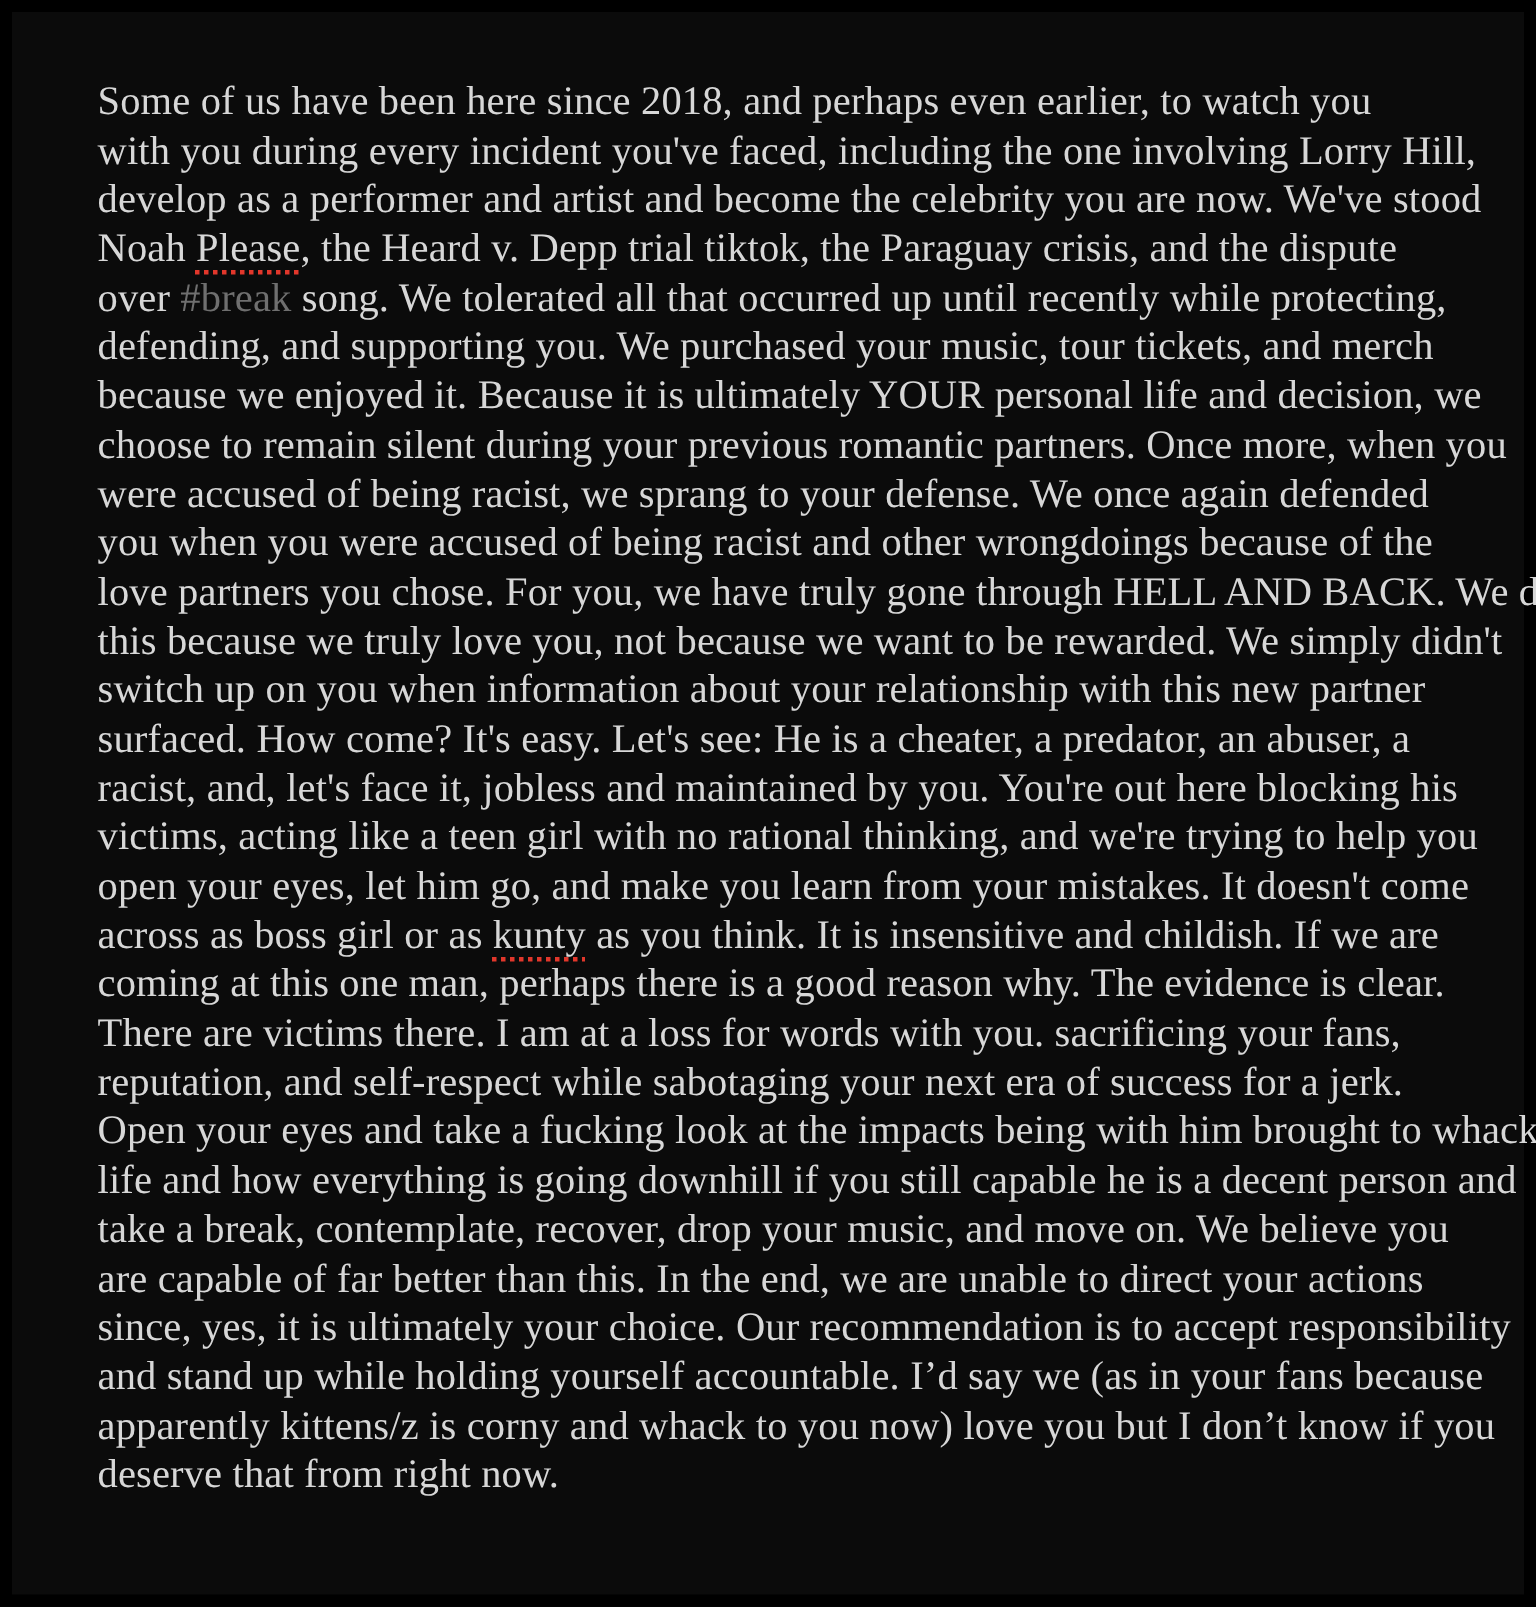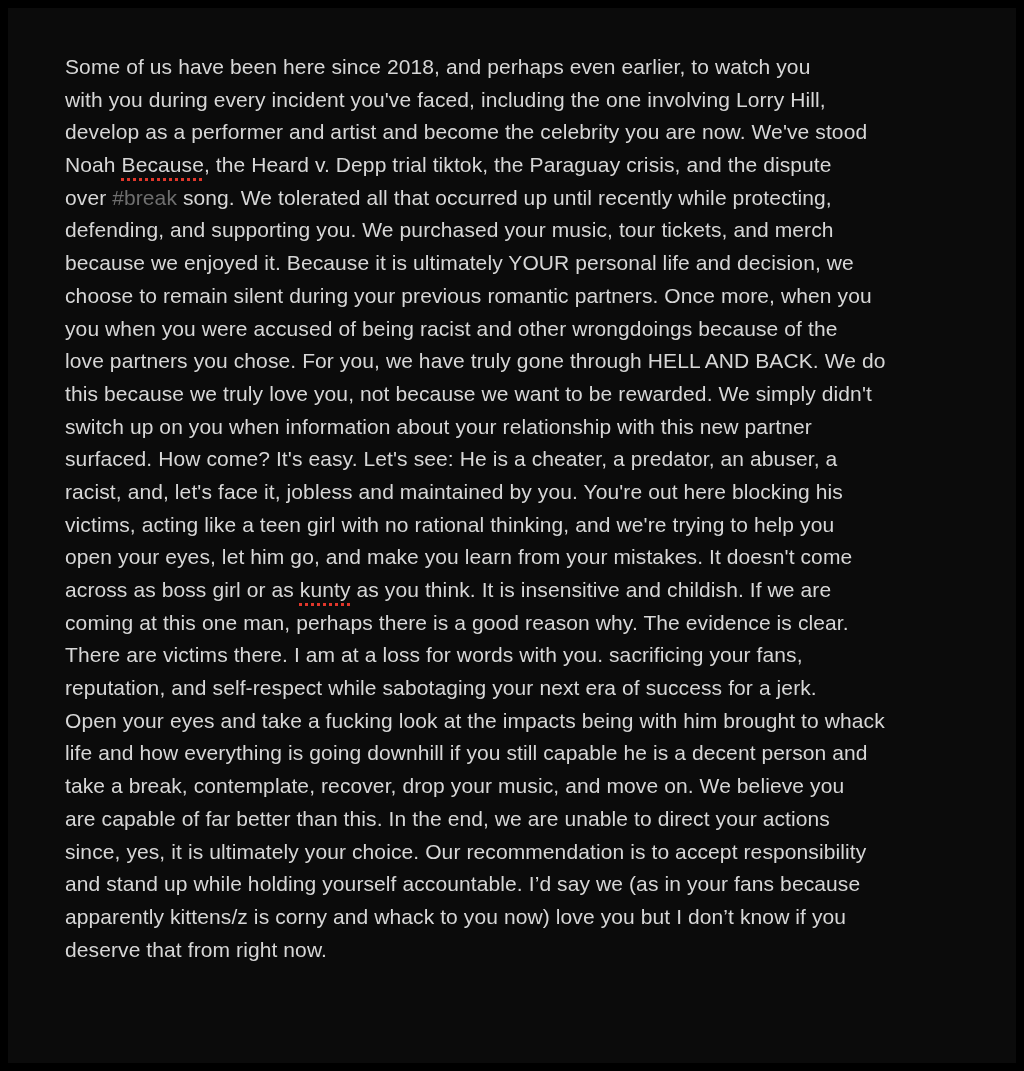--- a/index.html
+++ b/index.html
@@ -20,22 +20,22 @@
     right: 8px;
     bottom: 8px;
     background: var(--note-bg, #0b0b0b);
   }
   .note-text {
     position: absolute;
     left: 0;
     top: 0;
     right: 0;
     padding: 43px 55px 0 57px;
-    font-family: Liberation Sans, sans-serif;
-    font-size: 21px;
+    font-family: Liberation Serif, serif;
+    font-size: 27px;
     line-height: 32.7px;
     letter-spacing: 0.1px;
     color: var(--text-color, #d7d7d7);
     cursor: text;
   }
   .line {
     white-space: pre;
     height: 32.7px;
   }
   .plain { color: inherit; }
@@ -51,25 +51,26 @@
   }
 </style>
 </head>
 <body style="background: rgb(0, 0, 0);">
 
 <div class="note-canvas">
   <div class="note-text">
       <div class="line"><span class="plain">Some of us have been here since 2018, and perhaps even earlier, to watch you</span></div>
       <div class="line"><span class="plain">with you during every incident you've faced, including the one involving Lorry Hill,</span></div>
       <div class="line"><span class="plain">develop as a performer and artist and become the celebrity you are now. We've stood</span></div>
-      <div class="line"><span class="plain">Noah </span><span class="misspelled">Because</span><span class="plain">, the Heard v. Depp trial tiktok, the Paraguay crisis, and the dispute</span></div>
+      <div class="line"><span class="plain">Noah </span><span class="misspelled">Please</span><span class="plain">, the Heard v. Depp trial tiktok, the Paraguay crisis, and the dispute</span></div>
       <div class="line"><span class="plain">over </span><span class="hashtag">#break</span><span class="plain"> song. We tolerated all that occurred up until recently while protecting,</span></div>
       <div class="line"><span class="plain">defending, and supporting you. We purchased your music, tour tickets, and merch</span></div>
       <div class="line"><span class="plain">because we enjoyed it. Because it is ultimately YOUR personal life and decision, we</span></div>
       <div class="line"><span class="plain">choose to remain silent during your previous romantic partners. Once more, when you</span></div>
+      <div class="line"><span class="plain">were accused of being racist, we sprang to your defense. We once again defended</span></div>
       <div class="line"><span class="plain">you when you were accused of being racist and other wrongdoings because of the</span></div>
       <div class="line"><span class="plain">love partners you chose. For you, we have truly gone through HELL AND BACK. We do</span></div>
       <div class="line"><span class="plain">this because we truly love you, not because we want to be rewarded. We simply didn't</span></div>
       <div class="line"><span class="plain">switch up on you when information about your relationship with this new partner</span></div>
       <div class="line"><span class="plain">surfaced. How come? It's easy. Let's see: He is a cheater, a predator, an abuser, a</span></div>
       <div class="line"><span class="plain">racist, and, let's face it, jobless and maintained by you. You're out here blocking his</span></div>
       <div class="line"><span class="plain">victims, acting like a teen girl with no rational thinking, and we're trying to help you</span></div>
       <div class="line"><span class="plain">open your eyes, let him go, and make you learn from your mistakes. It doesn't come</span></div>
       <div class="line"><span class="plain">across as boss girl or as </span><span class="misspelled">kunty</span><span class="plain"> as you think. It is insensitive and childish. If we are</span></div>
       <div class="line"><span class="plain">coming at this one man, perhaps there is a good reason why. The evidence is clear.</span></div>

